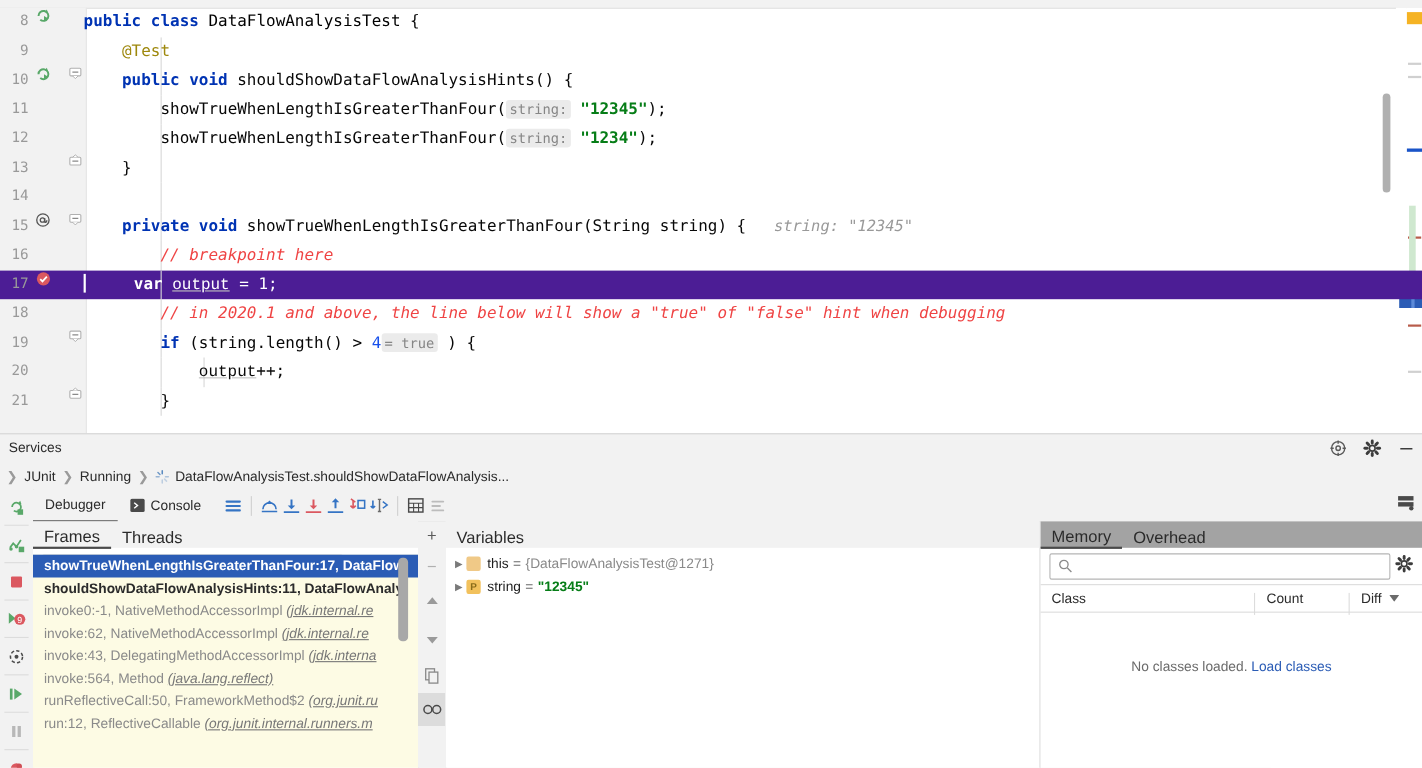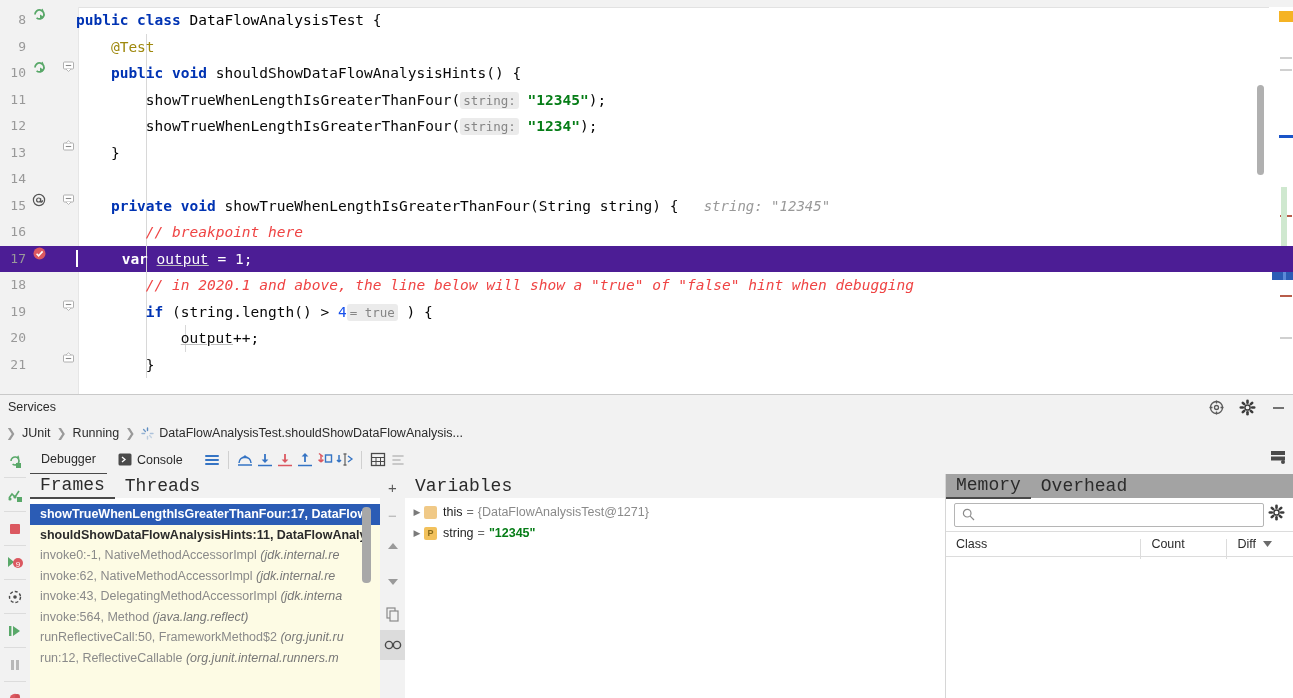--- a/index.html
+++ b/index.html
@@ -155,22 +155,22 @@
   
   .frames-pane {
     position: absolute; left: 30px; top: 79px; width: 350px; height: 225px;
     background: #ffffff; border-right: 1px solid #d6d6d6;
   }
   .pane-tabs {
     position: absolute; left: 0; top: 0; width: 100%; height: 24px;
     background: #f2f2f2; display: flex; align-items: center;
   }
   .pane-tab {
-    height: 23px; display: flex; align-items: center; padding: 0 10px;
-    font-size: 18px; color: #2b2b2b; font-family: Liberation Mono, monospace;
+    height: 23px; display: flex; align-items: flex-end; padding: 0 10px;
+    font-size: 15px; color: #2b2b2b;
   }
   .pane-tab.active { border-bottom: 2px solid #4a4a4a; }
 
   .thread-combo {
     position: absolute; left: 8px; top: 30px; width: 272px; height: 22px;
     background: #ffffff; border: 1px solid #b5b5b5; border-radius: 2px;
     display: flex; align-items: center; font-size: 12.5px; color: #1d1d1d;
   }
   .combo-check { color: #cc5b33; margin: 0 5px 0 6px; font-size: 12px; }
   .combo-arrow {
@@ -187,21 +187,21 @@
     position: absolute; left: 30px; top: 109px; width: 350px; height: 195px;
     background: #fdfbe4; overflow: hidden; font-size: 12.5px;
   }
   .frame-row {
     height: 20.5px; line-height: 20.5px; padding-left: 10px;
     white-space: nowrap; color: #2b2b2b; overflow: hidden;
   }
   .frame-row.selected { background: #2b5cb5; color: #ffffff; }
   .frame-row.bold { font-weight: bold; }
   .frame-row.dim { color: #8a8a8a; }
-  .frame-pkg { font-style: italic; color: #777777; }
+  .frame-pkg { font-style: italic; color: #777777; text-decoration: underline; }
   .frame-sb {
     position: absolute; left: 362px; top: 112px; width: 9px; height: 76px;
     background: #a8a8a8; border-radius: 4px; z-index: 5;
   }
 
   .frames-side {
     position: absolute; left: 380px; top: 79px; width: 25px; height: 225px;
     background: #f2f2f2; border-right: 1px solid #d6d6d6;
   }
   .fs-btn {
@@ -687,16 +687,20 @@
         <div class="mth" style="width:60px; display:flex; align-items:center; gap:7px;">
           <span>Diff</span>
           <span>
             <svg width="9" height="6" viewBox="0 0 9 6">
                 <path d="M0 0h9L4.5 6z" fill="#6b6b6b"></path>
               </svg>
           </span>
         </div>
       </div>
 
+      <div class="mem-empty">
+        <span>No classes loaded.</span>
+        <span class="mem-link">Load classes</span>
+      </div>
     </div>
 
   </div>
 </div>
 
 </body></html>

